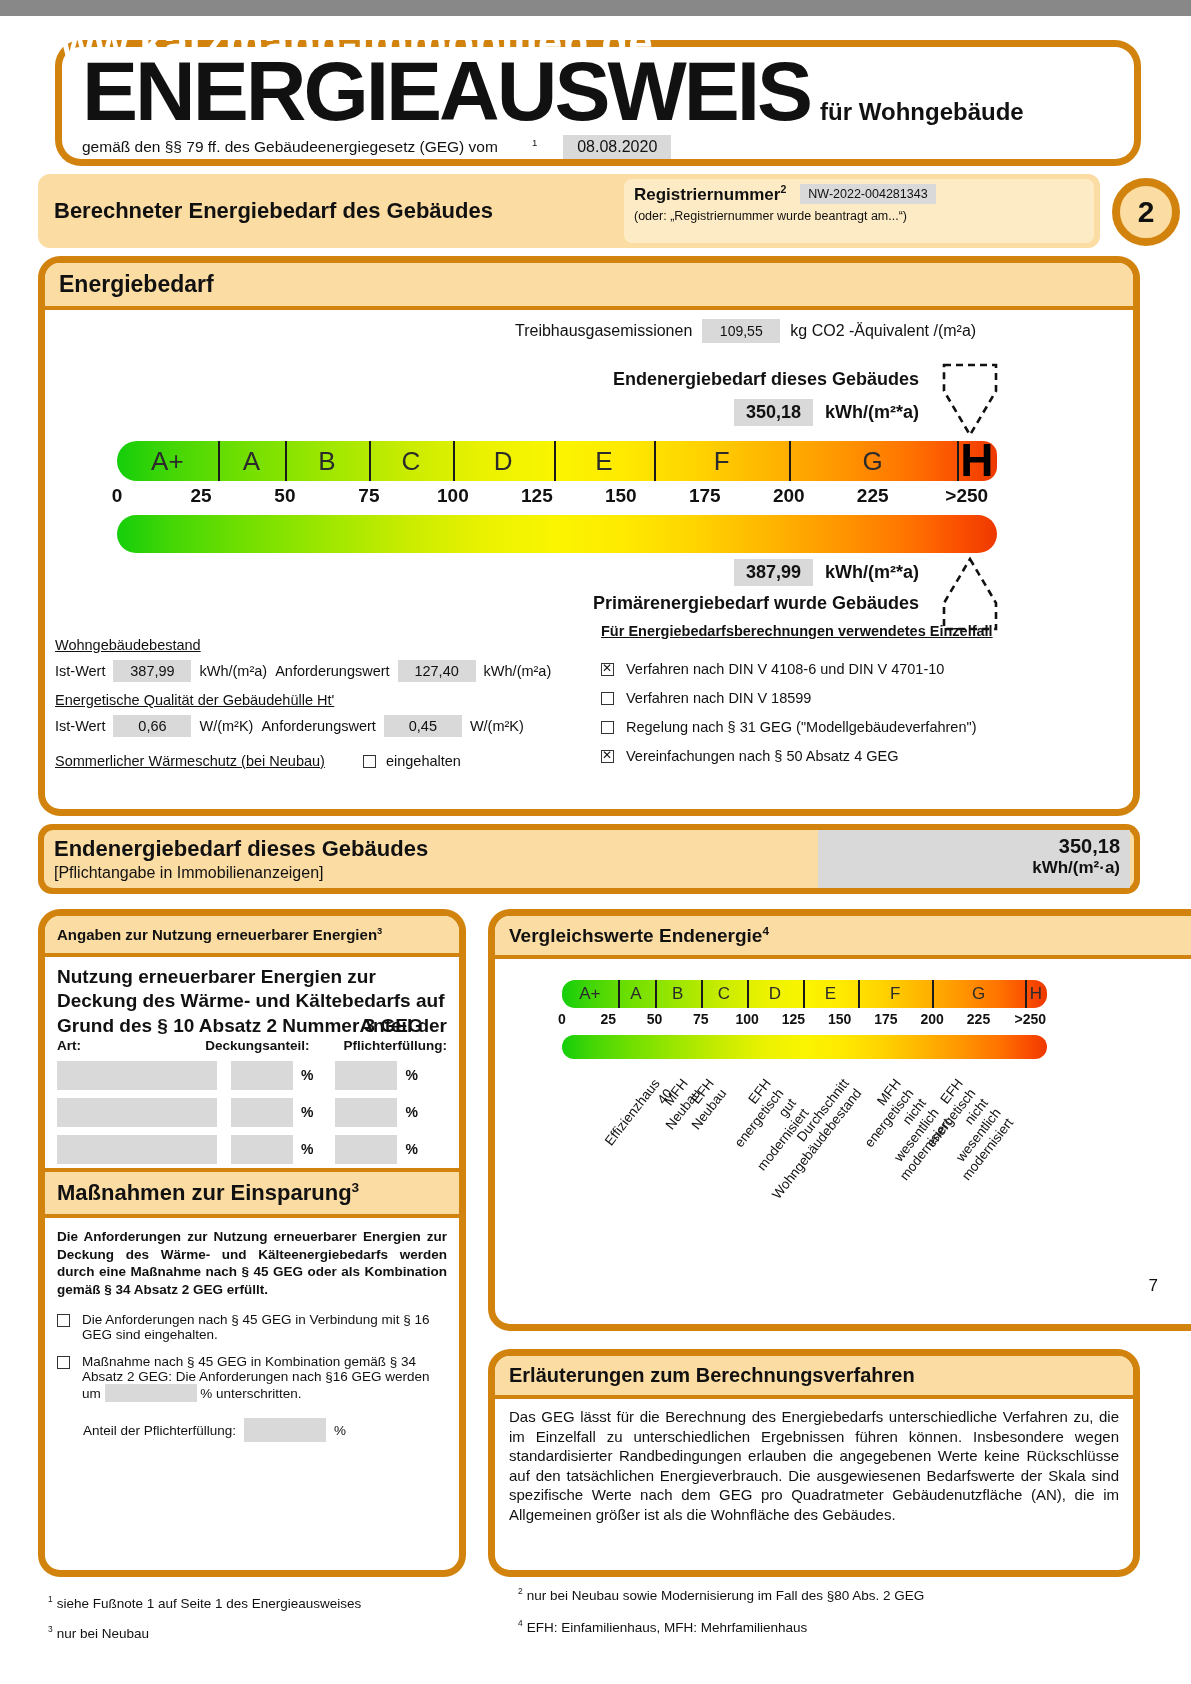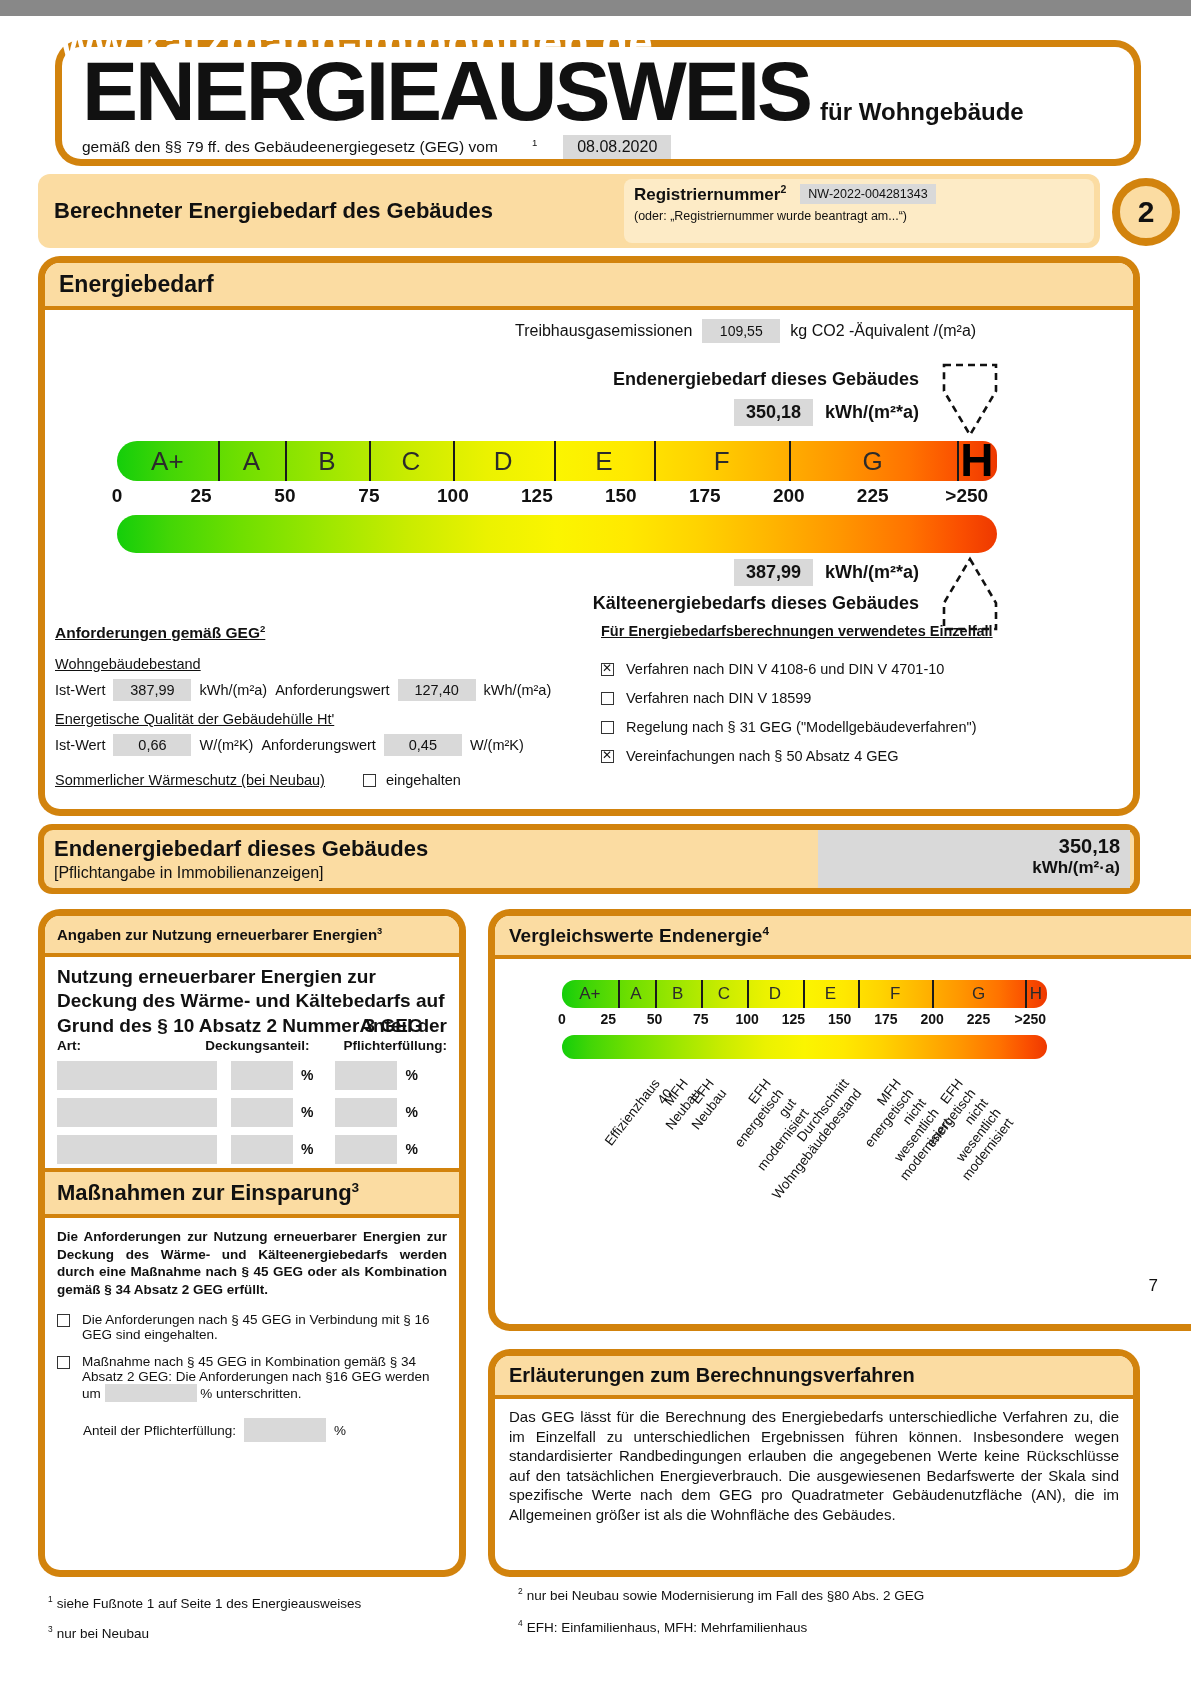--- a/index.html
+++ b/index.html
@@ -213,24 +213,23 @@
       <div id="bigscale-bar2" class="grad"></div>
 
       <svg id="arrow-up" class="arrow" viewBox="0 0 64 80">
         <polygon points="32,6 58,50 58,76 6,76 6,50" fill="none" stroke="#111" stroke-width="2.6" stroke-dasharray="7 5"></polygon>
       </svg>
 
       <div class="pri-val-row">
         <span class="vbox">387,99</span>
         <span>kWh/(m²*a)</span>
       </div>
-      <div class="pri-label">Kälteenergiebedarfs dieses Gebäudes</div>
+      <div class="pri-label">Primärenergiebedarf wurde Gebäudes</div>
 
       <div class="col-left">
-        <div class="sec-h"><span>Anforderungen gemäß GEG</span><sup>2</sup></div>
         <div class="u" style="margin-top:14px;">Wohngebäudebestand</div>
         <div class="val-row">
           <span>Ist-Wert</span>
           <span class="vbox">387,99</span>
           <span>kWh/(m²a)</span>
           <span>Anforderungswert</span>
           <span class="vbox">127,40</span>
           <span>kWh/(m²a)</span>
         </div>
         <div class="u">Energetische Qualität der Gebäudehülle Ht'</div>

